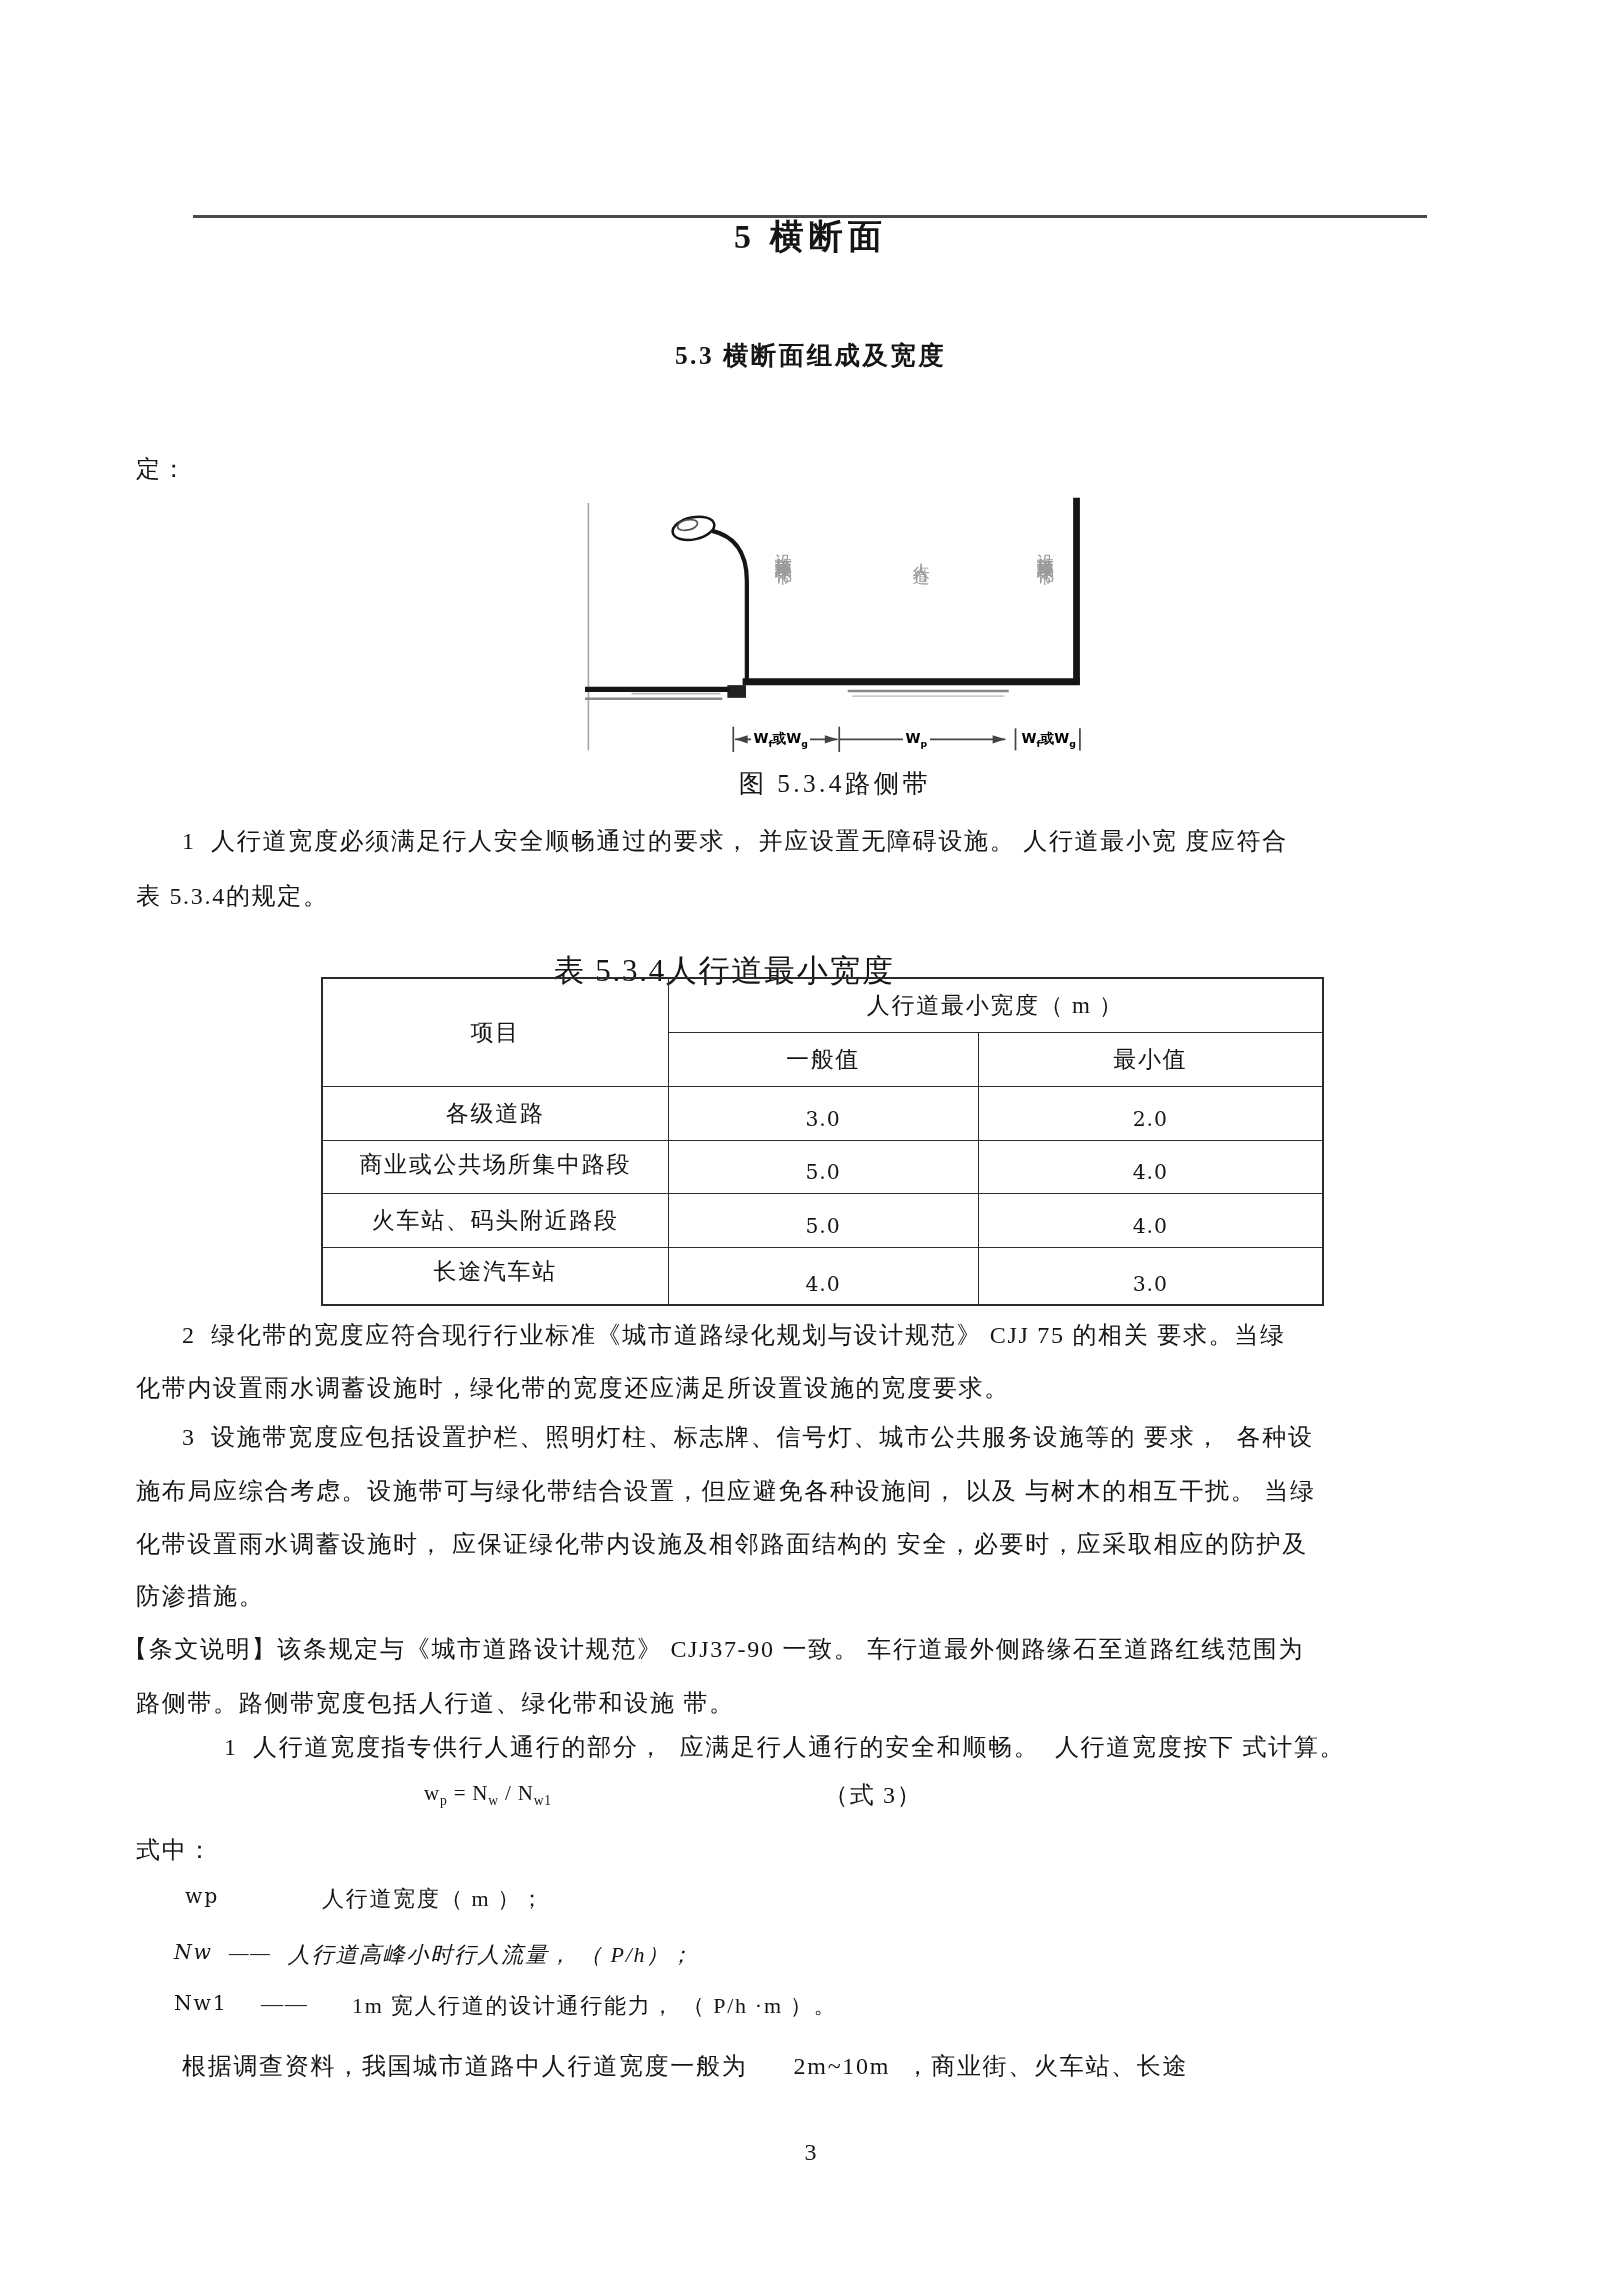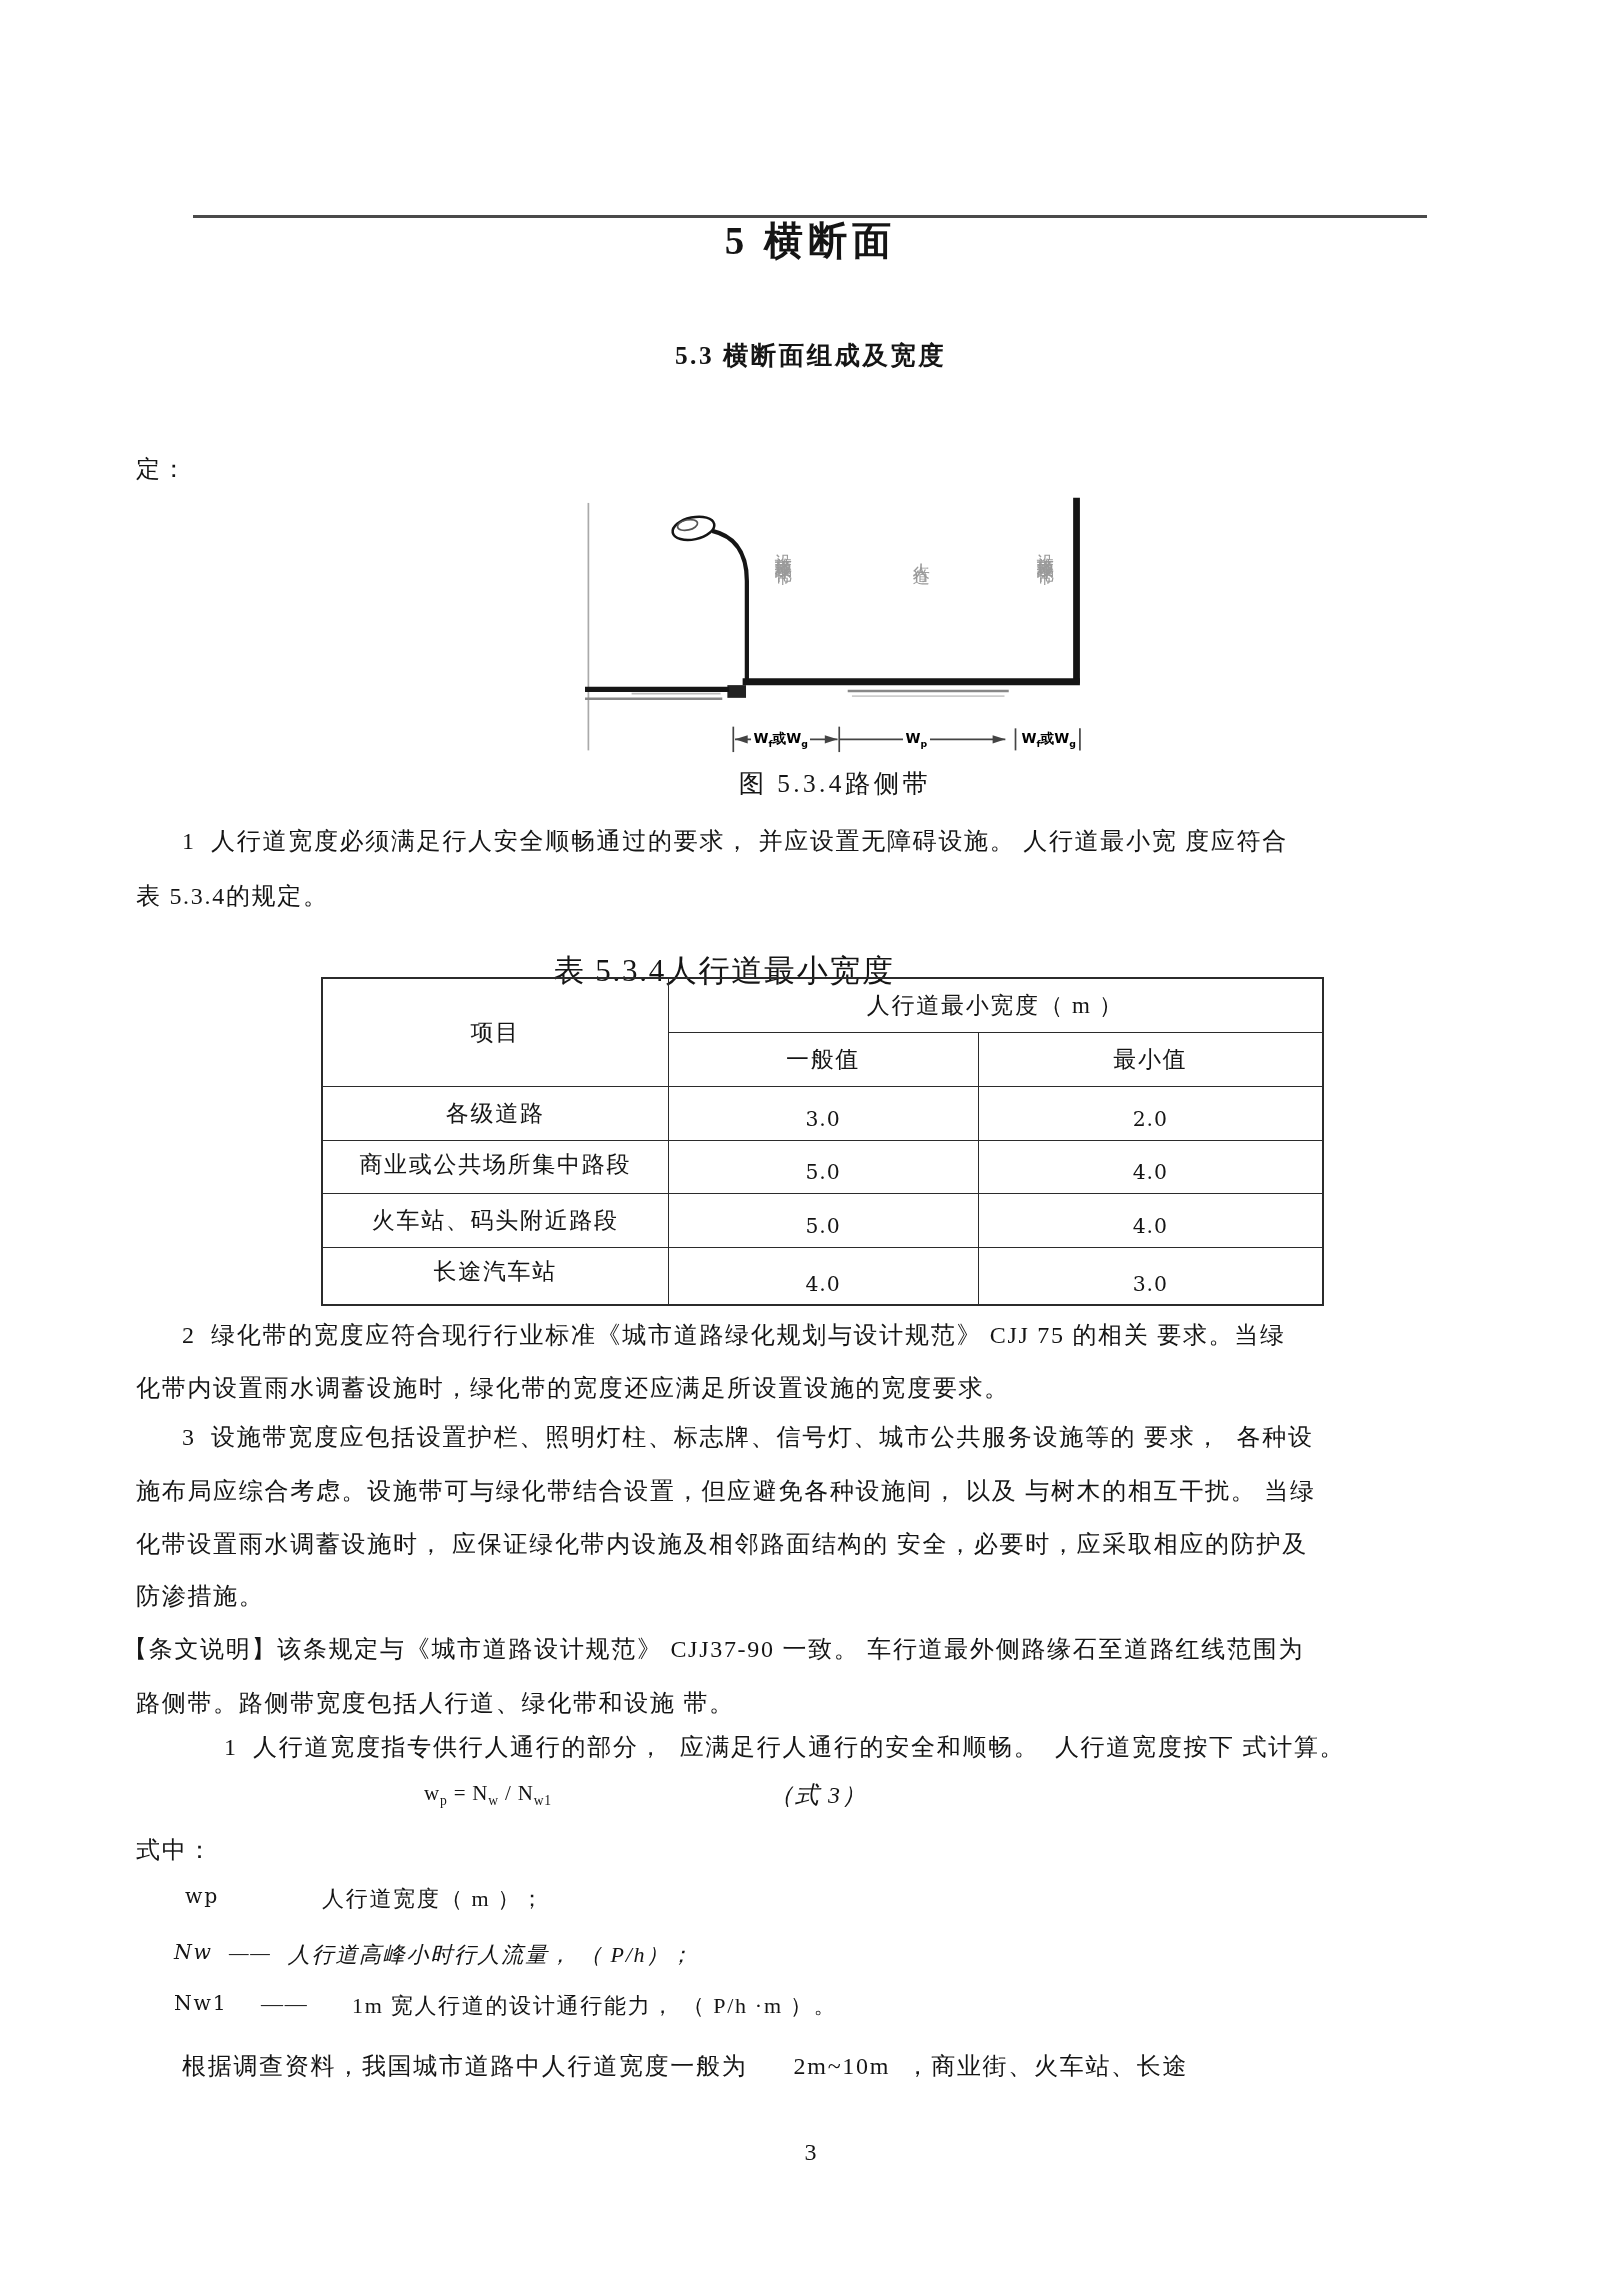--- a/index.html
+++ b/index.html
@@ -1,21 +1,21 @@
 <!DOCTYPE html>
 <html style="font-size:13.6px"><head>
 <meta charset="utf-8">
 <style>
   html,body{margin:0;padding:0;background:#ffffff;}
   body{font-family:"Liberation Serif","DejaVu Serif",serif;color:#151515;}
   #page{position:relative;width:1621px;height:2295px;background:#fff;overflow:hidden;}
   .abs{position:absolute;}
   .line{font-size:24px;letter-spacing:1.7px;white-space:pre-wrap;line-height:29px;}
   .rule{background:#4a4a4a;height:2.5px;}
-  .doc-title{width:100%;text-align:center;font-size:39px;font-weight:bold;letter-spacing:5.1px;}
+  .doc-title{width:100%;text-align:center;font-size:34px;font-weight:bold;letter-spacing:5.1px;}
   .sec-head{width:100%;text-align:center;font-size:25.4px;font-weight:bold;letter-spacing:2.5px;}
   .fig-wrap{width:500px;height:263px;}
   .vlabel{position:absolute;writing-mode:vertical-rl;text-orientation:upright;
           font-size:17px;color:#9a9a9a;letter-spacing:2.5px;line-height:18.7px;}
   .dim-label{position:absolute;background:#fff;padding:0 2.5px;font-family:"DejaVu Sans",sans-serif;
              font-weight:bold;font-size:13.6px;color:#000000;white-space:nowrap;}
   .dim-label sub{font-size:9.3px;}
   .fig-caption{width:500px;text-align:center;font-size:25.4px;letter-spacing:3.4px;}
   .tbl-title{width:806px;text-align:center;font-size:31px;letter-spacing:1.7px;}
   table.min-width{border-collapse:collapse;width:1001px;table-layout:fixed;}
@@ -140,21 +140,21 @@
   <div class="abs line" style="left:182px;top:1423px;">3  设施带宽度应包括设置护栏、照明灯柱、标志牌、信号灯、城市公共服务设施等的 要求，  各种设</div>
   <div class="abs line" style="left:136px;top:1530px;">化带设置雨水调蓄设施时， 应保证绿化带内设施及相邻路面结构的 安全，必要时，应采取相应的防护及</div>
   <div class="abs line" style="left:136px;top:1477px;">施布局应综合考虑。设施带可与绿化带结合设置，但应避免各种设施间， 以及 与树木的相互干扰。 当绿</div>
   <div class="abs line" style="left:136px;top:1582px;">防渗措施。</div>
 
   <div class="abs line" style="left:123px;top:1635px;">【条文说明】该条规定与《城市道路设计规范》 CJJ37-90 一致。 车行道最外侧路缘石至道路红线范围为</div>
   <div class="abs line" style="left:136px;top:1689px;">路侧带。路侧带宽度包括人行道、绿化带和设施 带。</div>
   <div class="abs line" style="left:182px;top:1733px;margin-left:42px;">1  人行道宽度指专供行人通行的部分，  应满足行人通行的安全和顺畅。  人行道宽度按下 式计算。</div>
 
   <div class="abs formula" style="left:424px;top:1781px;"><span>w</span><sub>p</sub><span> = </span><span>N</span><sub>w</sub><span> / </span><span>N</span><sub>w1</sub></div>
-  <div class="abs line" style="left:769px;top:1781px;font-style:italic;">（式 3）</div>
+  <div class="abs line" style="left:824px;top:1781px;">（式 3）</div>
 
   <div class="abs line" style="left:136px;top:1836px;">式中：</div>
 
   <div class="abs def-row" style="left:185px;top:1884px;">
     <span class="def-term" style="width:137px;">wp</span>
     <span>人行道宽度（ m ）；</span>
   </div>
   <div class="abs def-row" style="left:174px;top:1940px;font-style:italic;">
     <span class="def-term" style="width:55px;">Nw</span>
     <span style="width:59px;">——</span>

